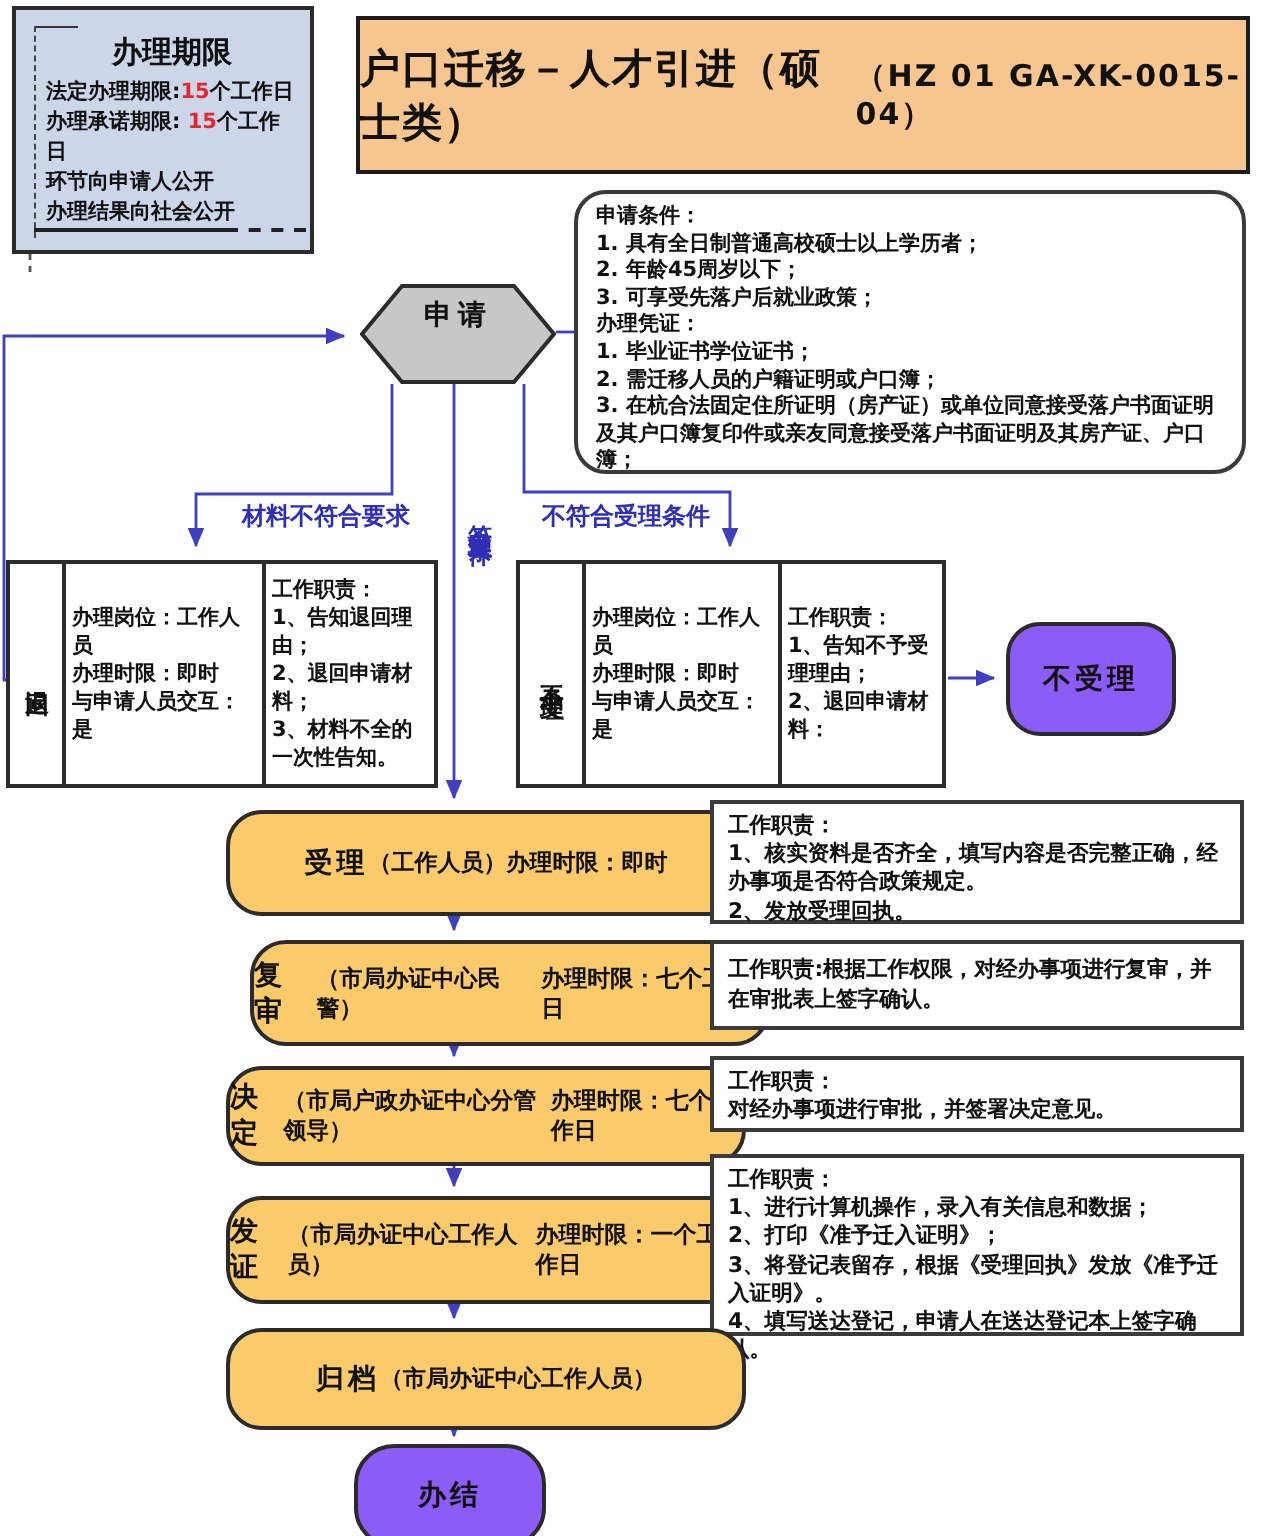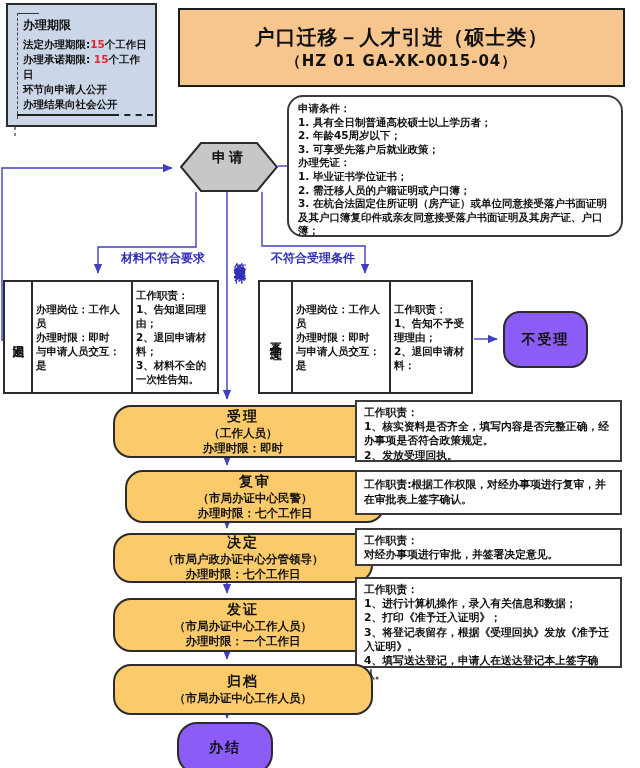--- a/index.html
+++ b/index.html
@@ -14,30 +14,30 @@
   #info-box{
     left:6px;top:3px;width:151px;height:124px;
     background:#cbd7e8;border:2px solid #2b2b2b;
     font-weight:bold;
   }
   #info-inner{position:absolute;left:9px;top:8px;right:6px;bottom:6px;
     border-left:1px dashed #444;padding:4px 0 0 5px;}
   #info-tab{position:absolute;left:9px;top:8px;width:22px;border-top:1px solid #333;}
   #info-bottomline{position:absolute;left:9px;bottom:9px;width:96px;border-top:2px solid #222;}
   #info-bottomdash{position:absolute;left:105px;bottom:9px;width:40px;border-top:2px dashed #222;}
-  .info-title{font-size:12px;margin-bottom:3px;}
+  .info-title{font-size:15px;margin-bottom:3px;text-align:center;}
   .info-line{font-size:10.5px;line-height:15px;}
   .red{color:#e5262e;}
   .info-notes{font-size:10.5px;line-height:15px;}
 
   
   #header-box{
     left:178px;top:8px;width:447px;height:79px;
     background:#f7c68e;border:2px solid #1c1c1c;
-    display:flex;flex-direction:column;align-items:center;justify-content:center;
+    display:flex;flex-direction:row;align-items:center;justify-content:center;
   }
   #header-title{font-size:20px;font-weight:bold;letter-spacing:1px;}
   #header-code{font-size:15px;font-weight:bold;margin-top:1px;letter-spacing:1px;}
 
   
   #conditions-box{
     left:287px;top:95px;width:336px;height:142px;
     background:#fff;border:2px solid #3a3a3a;border-radius:16px;
     padding:5px 9px;font-size:10.5px;line-height:13.6px;font-weight:600;
   }
@@ -72,21 +72,21 @@
   #reject-table .bt-duty{flex:1;}
 
   
   .gray-terminal{background:#8b5cf6;border:2px solid #2b2b2b;border-radius:17px;
     display:flex;align-items:center;justify-content:center;font-size:14px;font-weight:bold;letter-spacing:2px;}
   #notaccept-box{left:503px;top:311px;width:85px;height:57px;}
   #end-box{left:177px;top:722px;width:96px;height:52px;border-radius:20px;}
 
   
   .step-box{left:113px;width:260px;background:#fbca6a;border:2px solid #2b2b2b;border-radius:18px;
-    display:flex;flex-direction:column;align-items:center;justify-content:center;font-weight:bold;}
+    display:flex;align-items:center;justify-content:center;font-weight:bold;}
   .step-title{font-size:14px;letter-spacing:2px;}
   .step-sub{font-size:11.5px;line-height:15px;}
 
   
   .duty-box{left:355px;width:267px;background:#fff;border:2px solid #3a3a3a;
     padding:4px 7px;font-size:10.8px;line-height:14.2px;font-weight:bold;}
 
   #flow-lines{left:0;top:0;width:640px;height:768px;pointer-events:none;}
 </style>
 </head>

